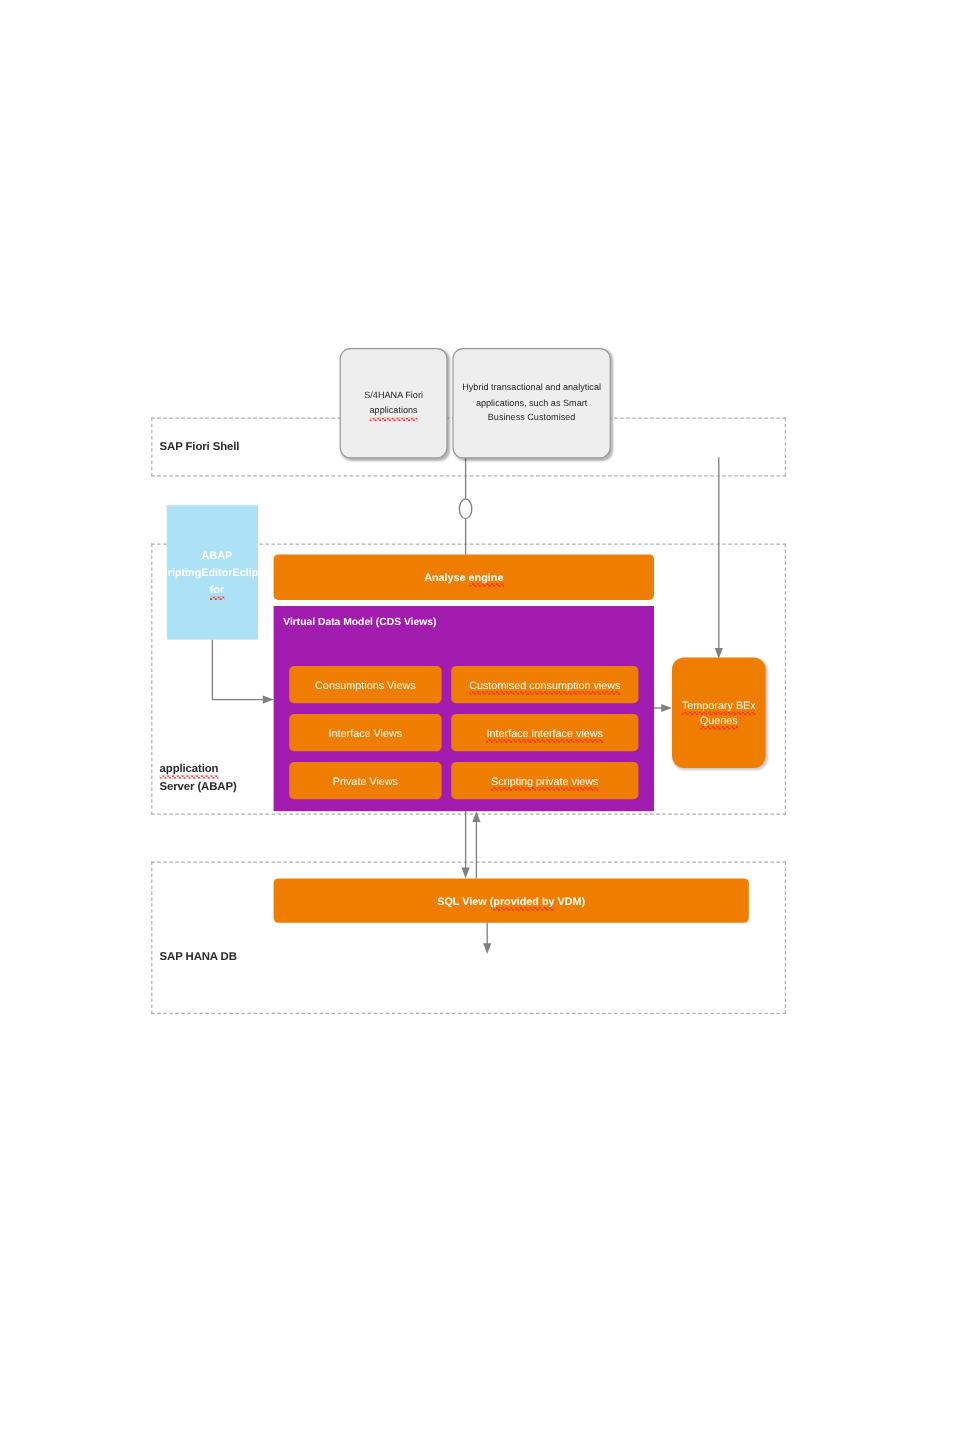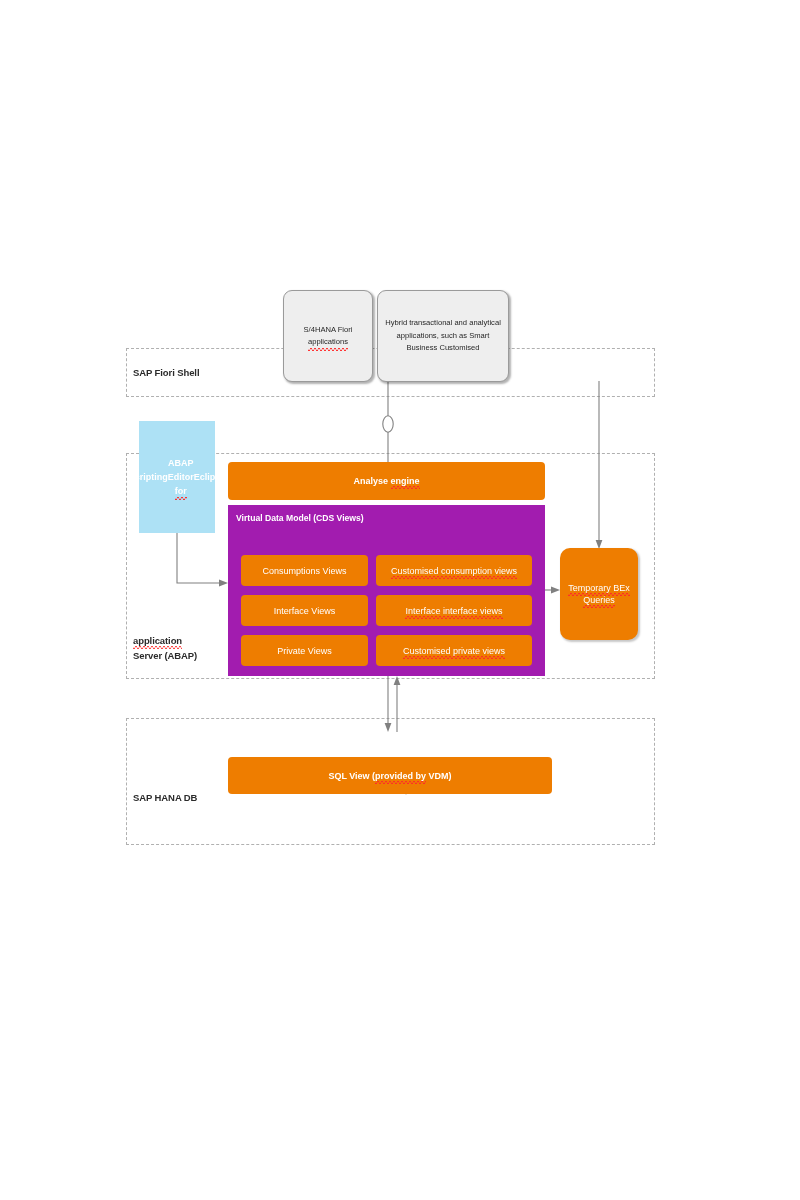--- a/index.html
+++ b/index.html
@@ -216,29 +216,29 @@
       <span>Private Views</span>
     </div>
 
     <div class="abs orange bar-round" style="left:148px; top:50px; width:156px; height:31px;">
       <span class="sq">Customised consumption views</span>
     </div>
     <div class="abs orange bar-round" style="left:148px; top:90px; width:156px; height:31px;">
       <span class="sq">Interface interface views</span>
     </div>
     <div class="abs orange bar-round" style="left:148px; top:130px; width:156px; height:31px;">
-      <span class="sq">Customised private views</span>
+      <span class="sq">Scripting private views</span>
     </div>
   </div>
 
   <div class="abs orange rounded" style="left:560px; top:548px; width:78px; height:92px; flex-direction:column;">
     <span class="sq">Temporary BEx</span>
     <span class="sq">Queries</span>
   </div>
 
-  <div class="abs orange bold bar-round" style="left:228px; top:732px; width:324px; height:37px;margin-top:25px;">
+  <div class="abs orange bold bar-round" style="left:228px; top:732px; width:396px; height:37px;">
     <span>
       SQL View (<span class="sq">provided by</span> VDM)
     </span>
   </div>
 
 
 </div>
 
 </body></html>

